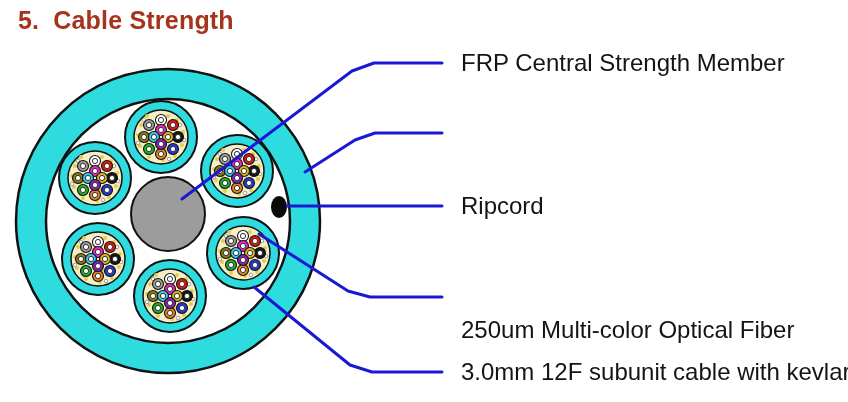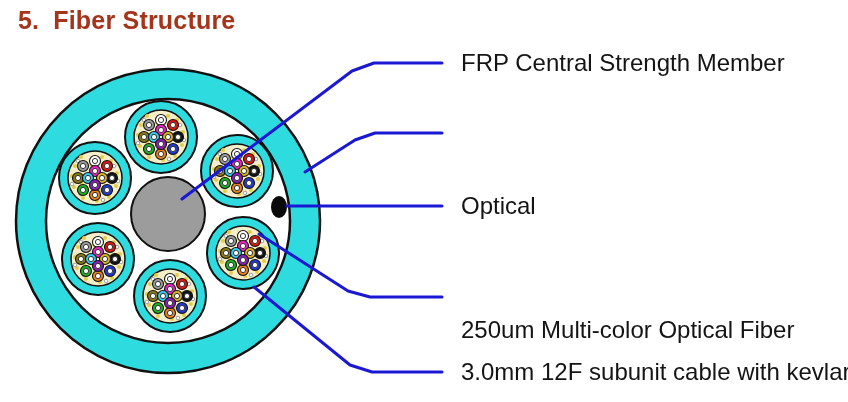--- a/index.html
+++ b/index.html
@@ -17,21 +17,21 @@
     color:#141414;white-space:nowrap;
   }
 </style>
 </head>
 <body>
 
 <div class="page">
 
   <div class="section-title" style="color: rgb(164, 52, 28);">
     <span>5.</span>
-    <span>Fiber Structure</span>
+    <span>Cable Strength</span>
   </div>
 
   <svg id="diagram" viewBox="0 0 848 402">
       <circle cx="168" cy="221" r="152" fill="#2EDCDF" stroke="#111111" stroke-width="2.5"></circle>
       <circle cx="168" cy="221" r="122" fill="#FFFFFF" stroke="#111111" stroke-width="2.5"></circle>
       <g>
         <circle cx="161" cy="137" r="36" fill="#2EDCDF" stroke="#111111" stroke-width="2"></circle>
         <circle cx="161" cy="137" r="27" fill="#F4EFC9" stroke="#111111" stroke-width="1.5"></circle>
         <circle cx="141" cy="125" r="2" fill="#E2CD45"></circle>
         <circle cx="147" cy="116" r="2" fill="#E2CD45"></circle>
@@ -321,17 +321,17 @@
       <circle cx="168" cy="214" r="37" fill="#9C9C9C" stroke="#111111" stroke-width="2"></circle>
       <ellipse cx="279" cy="207" rx="8" ry="11" fill="#0A0A0A"></ellipse>
       <polyline points="182,199 352,71 374,63 442,63" fill="none" stroke="#1B18D4" stroke-width="3" stroke-linecap="round" stroke-linejoin="round"></polyline>
       <polyline points="305,172 355,140 375,133 442,133" fill="none" stroke="#1B18D4" stroke-width="3" stroke-linecap="round" stroke-linejoin="round"></polyline>
       <polyline points="287,206 442,206" fill="none" stroke="#1B18D4" stroke-width="3" stroke-linecap="round" stroke-linejoin="round"></polyline>
       <polyline points="259,234 348,291 370,297 442,297" fill="none" stroke="#1B18D4" stroke-width="3" stroke-linecap="round" stroke-linejoin="round"></polyline>
       <polyline points="254,287 350,365 372,372 442,372" fill="none" stroke="#1B18D4" stroke-width="3" stroke-linecap="round" stroke-linejoin="round"></polyline>
     </svg>
 
   <div class="lbl" style="top: 49px; color: rgb(20, 20, 20);">FRP Central Strength Member</div>
-  <div class="lbl" style="top: 192px; color: rgb(20, 20, 20);">Optical</div>
+  <div class="lbl" style="top: 192px; color: rgb(20, 20, 20);">Ripcord</div>
   <div class="lbl" style="top: 280px; color: rgb(20, 20, 20); margin-top: 36px;">250um Multi-color Optical Fiber</div>
   <div class="lbl" style="top: 358px; color: rgb(20, 20, 20); text-align: right;">3.0mm 12F subunit cable with kevlar</div>
 
 </div>
 
 </body></html>

